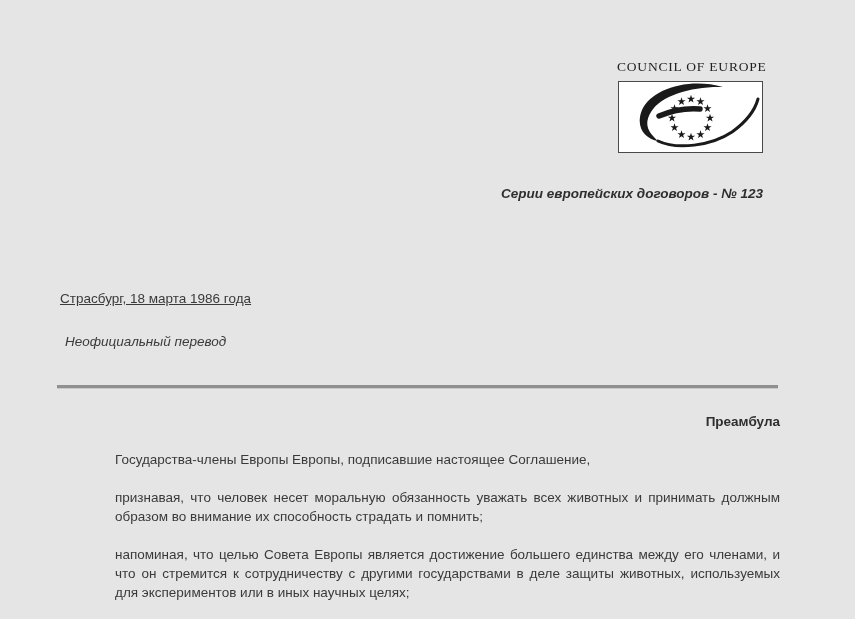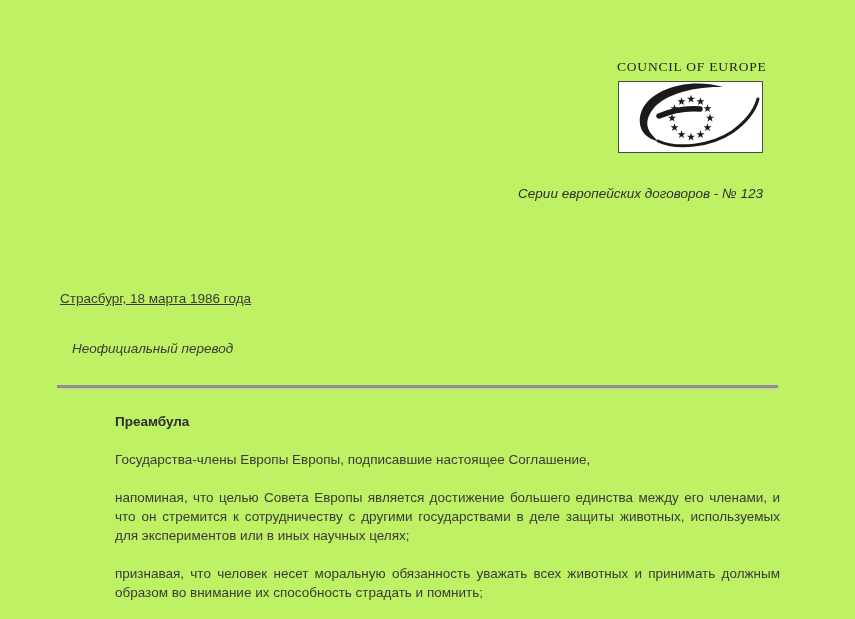--- a/index.html
+++ b/index.html
@@ -5,21 +5,21 @@
 <style>
   html, body {
     margin: 0;
     padding: 0;
     background: #ffffff;
   }
   .page {
     position: relative;
     width: 855px;
     height: 619px;
-    background: #bef264;
+    background: #e5e5e5;
     font-family: "Liberation Sans", sans-serif;
     color: #3a3a3a;
     overflow: hidden;
   }
 
   
   .logo-block {
     position: absolute;
     top: 59px;
     left: 617px;
@@ -43,21 +43,21 @@
     overflow: hidden;
   }
   .logo-box svg { display: block; }
 
   
   .series {
     position: absolute;
     top: 186px;
     right: 92px;
     font-size: 13.5px;
-    font-weight: normal;
+    font-weight: bold;
     font-style: italic;
     color: #2e2e2e;
     white-space: nowrap;
   }
 
   
   .title {
     position: absolute;
     top: 222px;
     left: 60px;
@@ -82,21 +82,21 @@
     left: 60px;
     margin: 0;
     font-size: 13.5px;
     color: #3a3a3a;
     text-decoration: underline;
   }
   .translation {
     position: absolute;
     top: 329px;
     left: 60px;
-    margin: 12px;
+    margin: 5px;
     font-size: 13.5px;
     font-style: italic;
     color: #3a3a3a;
   }
 
   
   .rule {
     position: absolute;
     top: 385px;
     left: 57px;
@@ -110,21 +110,21 @@
   .body-block {
     position: absolute;
     top: 412px;
     left: 115px;
     width: 665px;
     font-size: 13.5px;
     line-height: 19px;
     color: #3a3a3a;
   }
   .body-block p { margin: 0 0 19px 0; }
-  .preamble-heading { font-weight: bold; color: #2e2e2e; }
+  .preamble-heading { font-weight: bold; color: #2e2e2e; text-align: right; }
   .para-justify { text-align: justify; }
 </style>
 </head>
 <body>
 
 <div class="page">
 
   <div class="logo-block">
     <div class="logo-caption">COUNCIL OF EUROPE</div>
     <div class="logo-box">
@@ -162,17 +162,17 @@
 
   <p class="place-date">Страсбург, 18 марта 1986 года</p>
 
   <p class="translation">Неофициальный перевод</p>
 
   <div class="rule"></div>
 
   <div class="body-block">
     <p class="preamble-heading">Преамбула</p>
     <p>Государства-члены Европы Европы, подписавшие настоящее Соглашение,</p>
+    <p class="para-justify">признавая, что человек несет моральную обязанность уважать всех животных и принимать должным образом во внимание их способность страдать и помнить;</p>
     <p class="para-justify">напоминая, что целью Совета Европы является достижение большего единства между его членами, и что он стремится к сотрудничеству с другими государствами в деле защиты животных, используемых для экспериментов или в иных научных целях;</p>
-    <p class="para-justify">признавая, что человек несет моральную обязанность уважать всех животных и принимать должным образом во внимание их способность страдать и помнить;</p>
   </div>
 
 </div>
 
 </body></html>

